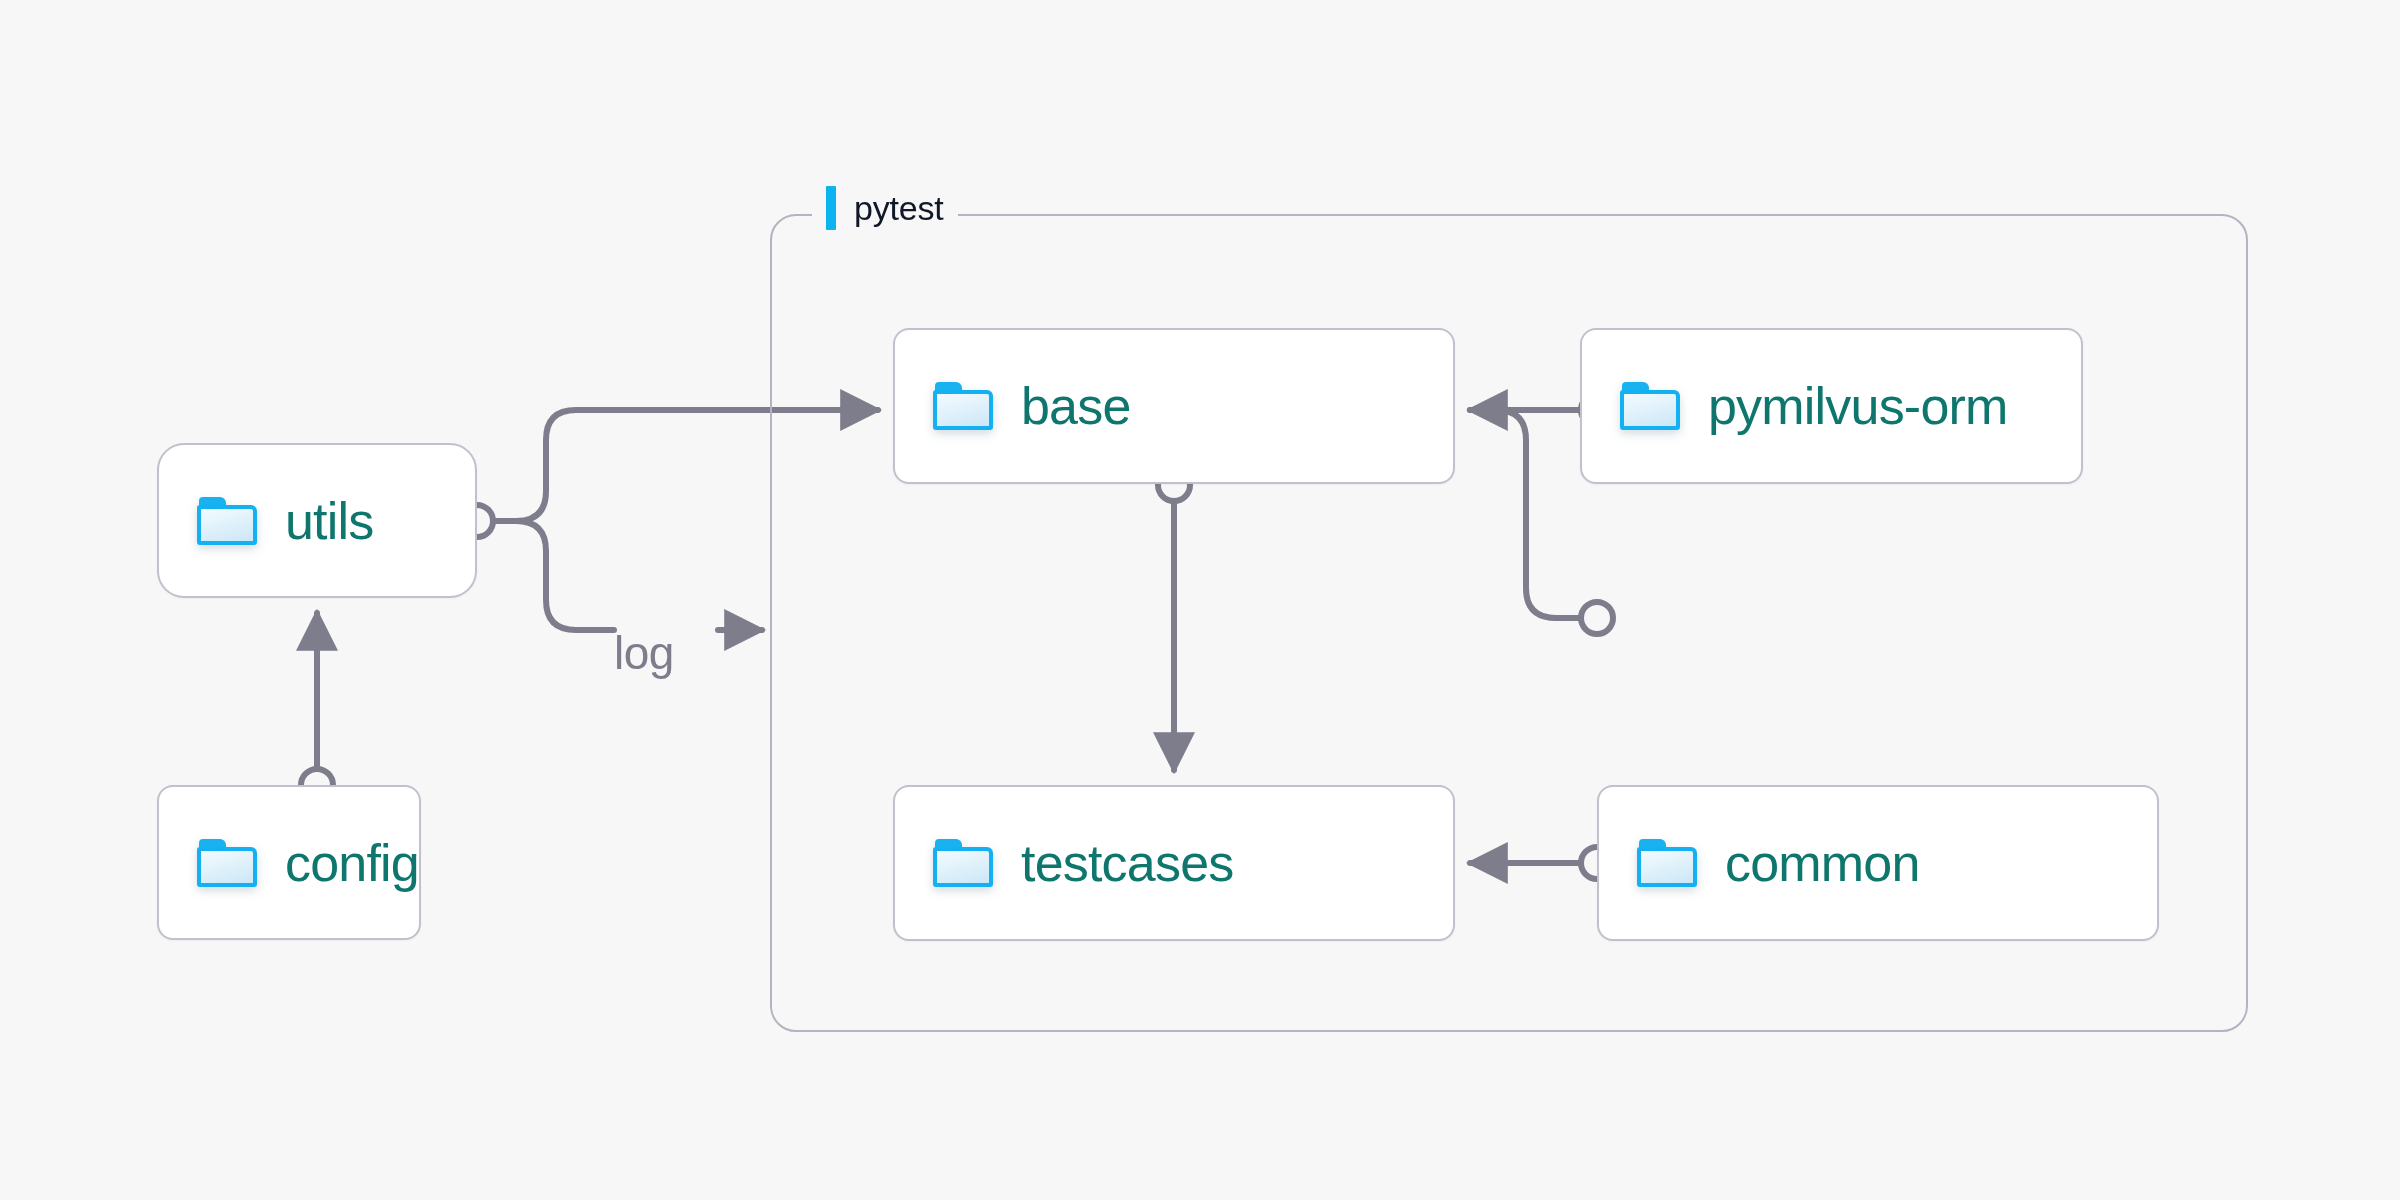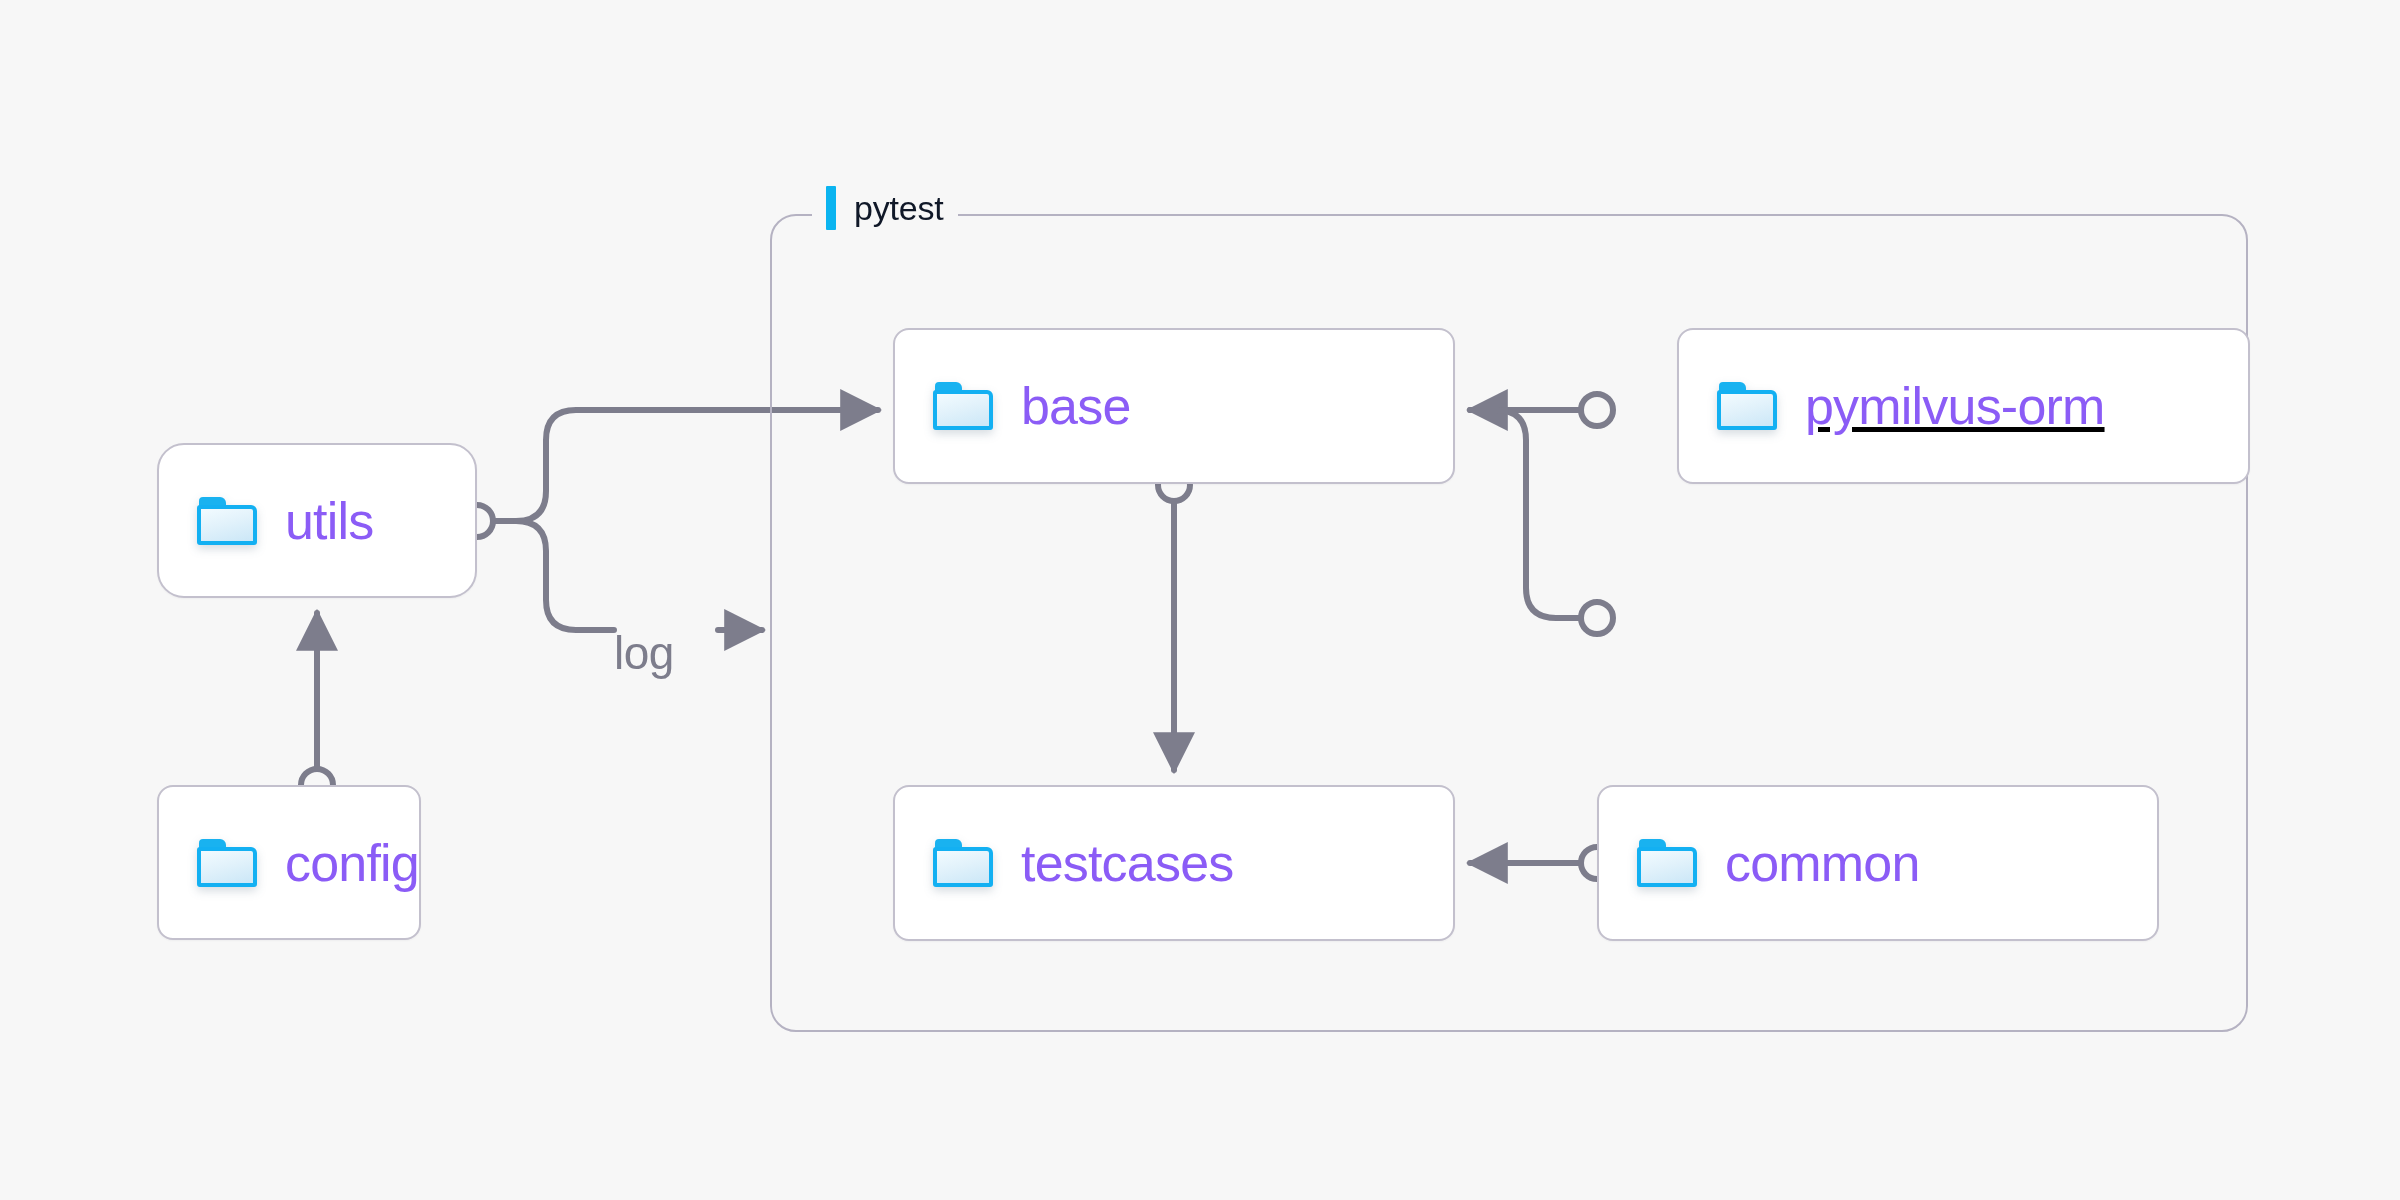--- a/index.html
+++ b/index.html
@@ -62,21 +62,21 @@
     border: 2px solid #c3c0cd;
     border-radius: 16px;
     display: flex;
     align-items: center;
     padding-left: 38px;
     gap: 28px;
     box-shadow: 0 1px 2px rgba(16,24,40,0.04);
   }
   .node-label {
     font-size: 52px;
-    color: #8b5cf6;
+    color: #0f766e;
     letter-spacing: -0.8px;
     white-space: nowrap;
     line-height: 1;
   }
 
   
   .folder-icon {
     position: relative;
     width: 60px;
     height: 48px;
@@ -190,21 +190,21 @@
   </div>
 
   <div class="node" style="left:893px; top:785px; width:562px; height:156px;">
     <span class="folder-icon">
       <span class="tab"></span>
         <span class="body"></span>
     </span>
     <span class="node-label">testcases</span>
   </div>
 
-  <div class="node" style="left:1677px; top:328px; width:573px; height:156px;text-decoration:underline;">
+  <div class="node" style="left:1580px; top:328px; width:503px; height:156px;">
     <span class="folder-icon">
       <span class="tab"></span>
         <span class="body"></span>
     </span>
     <span class="node-label">pymilvus-orm</span>
   </div>
 
 
   <div class="node" style="left:1597px; top:785px; width:562px; height:156px;">
     <span class="folder-icon">

